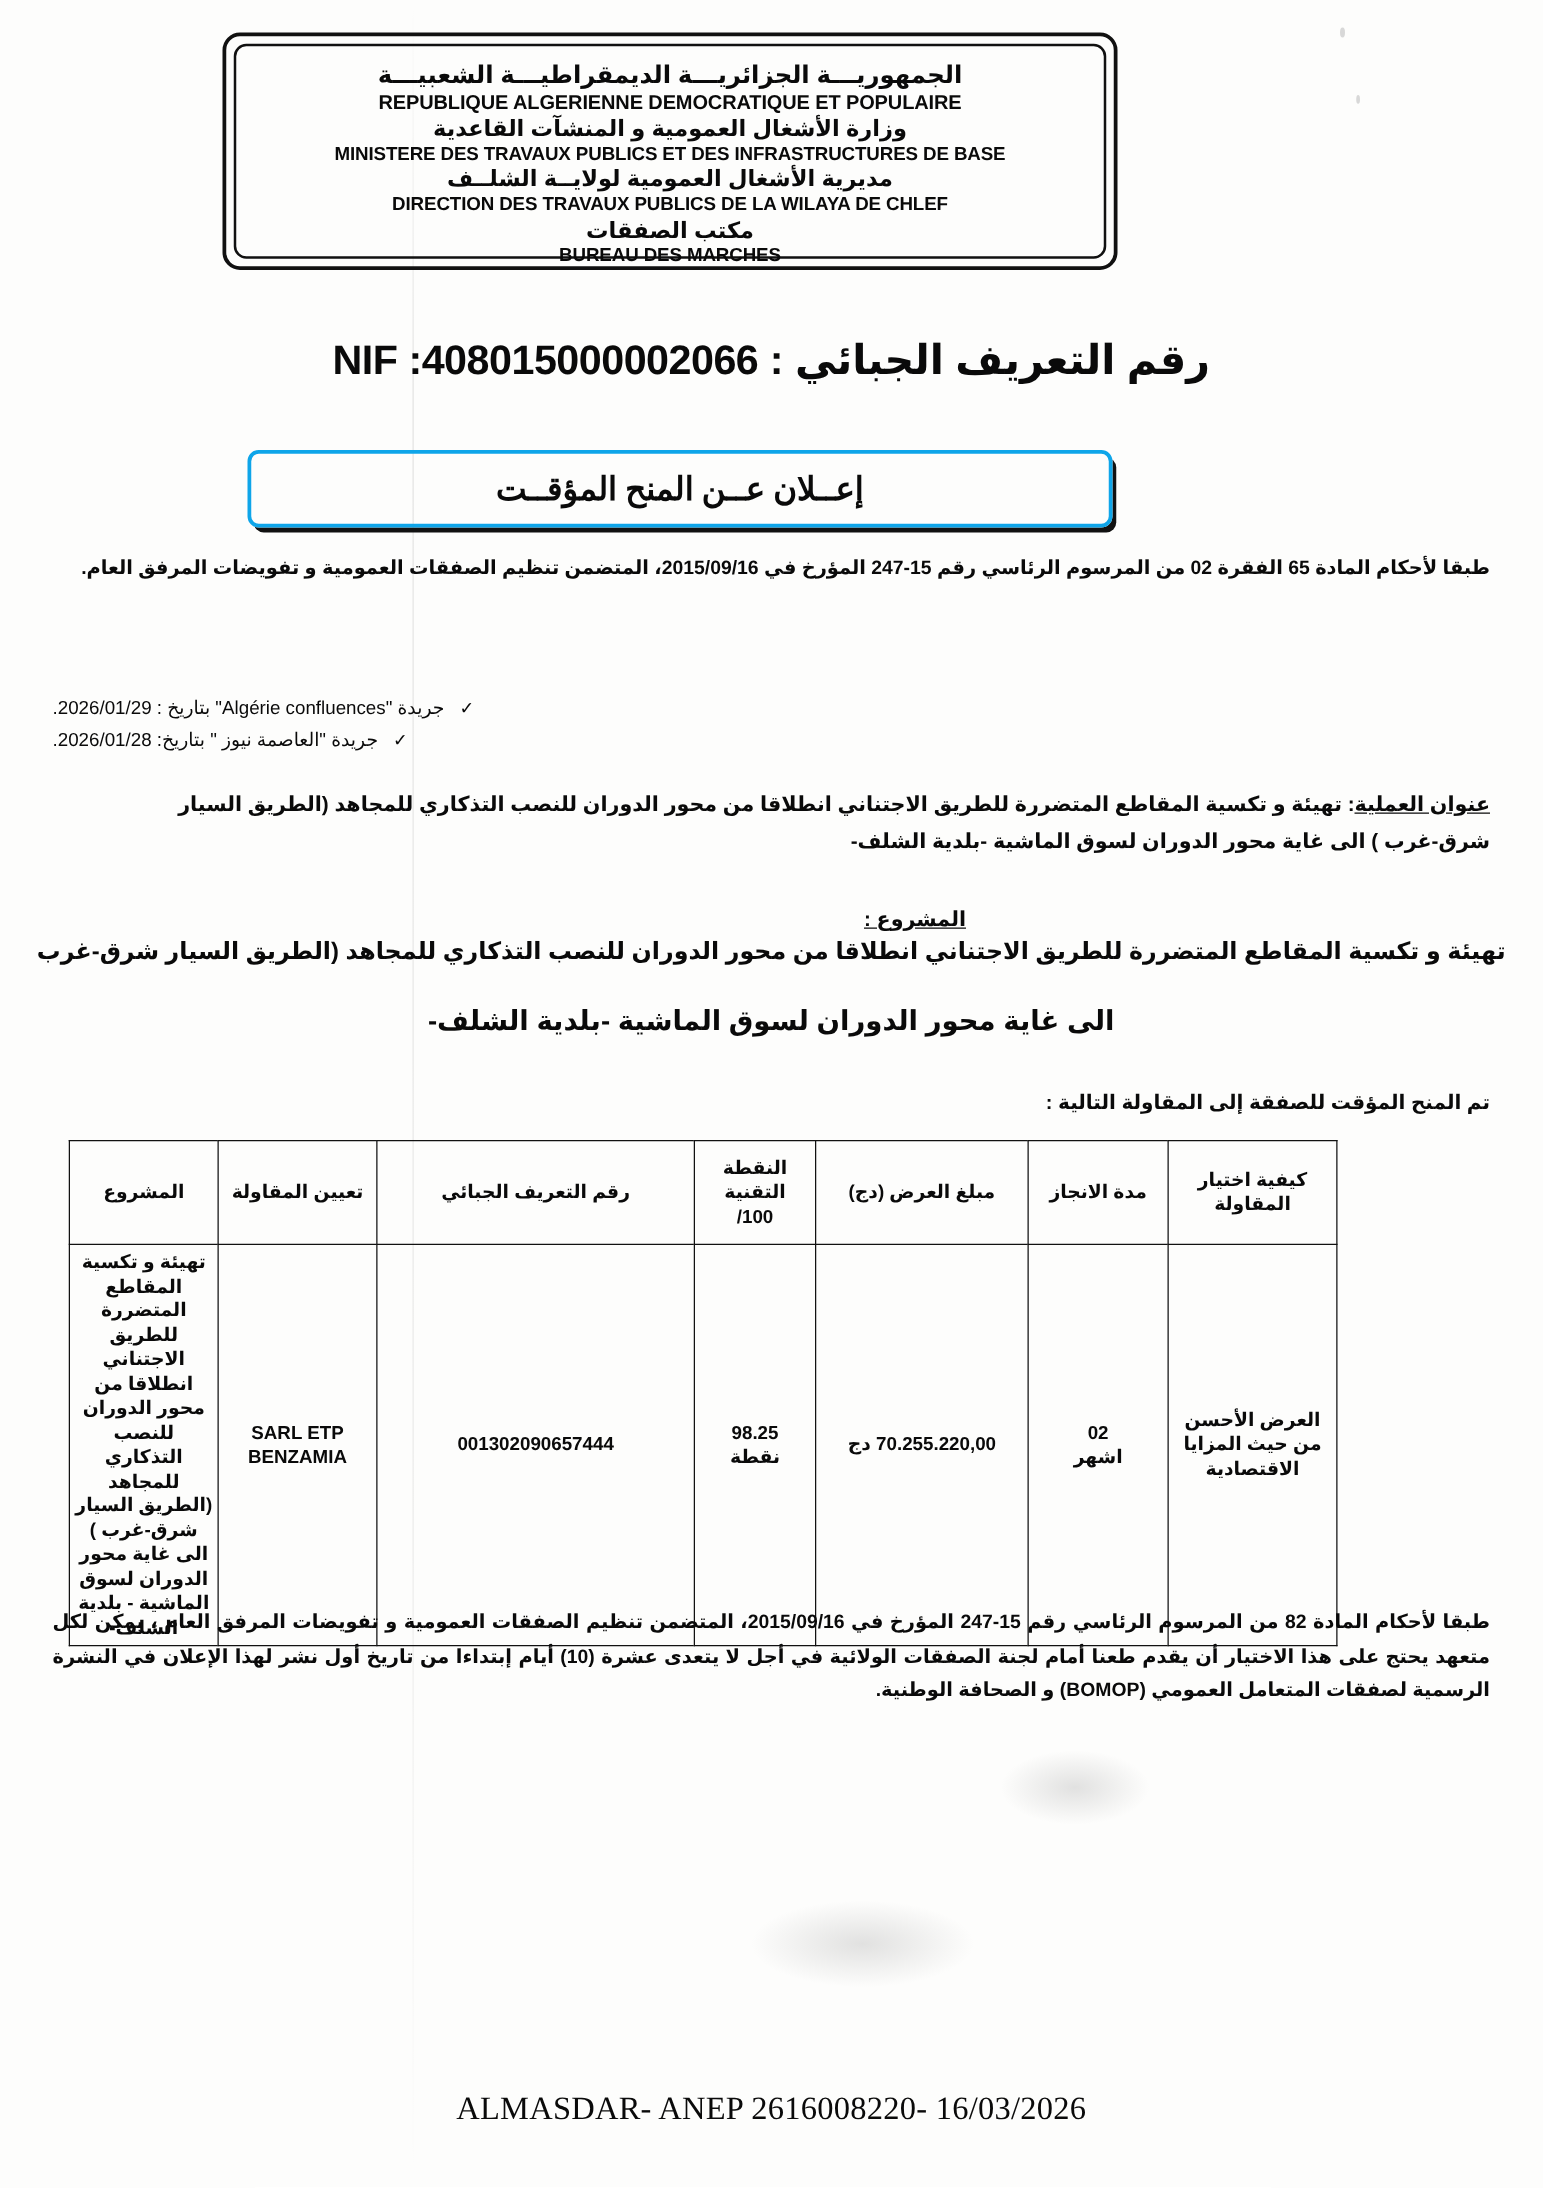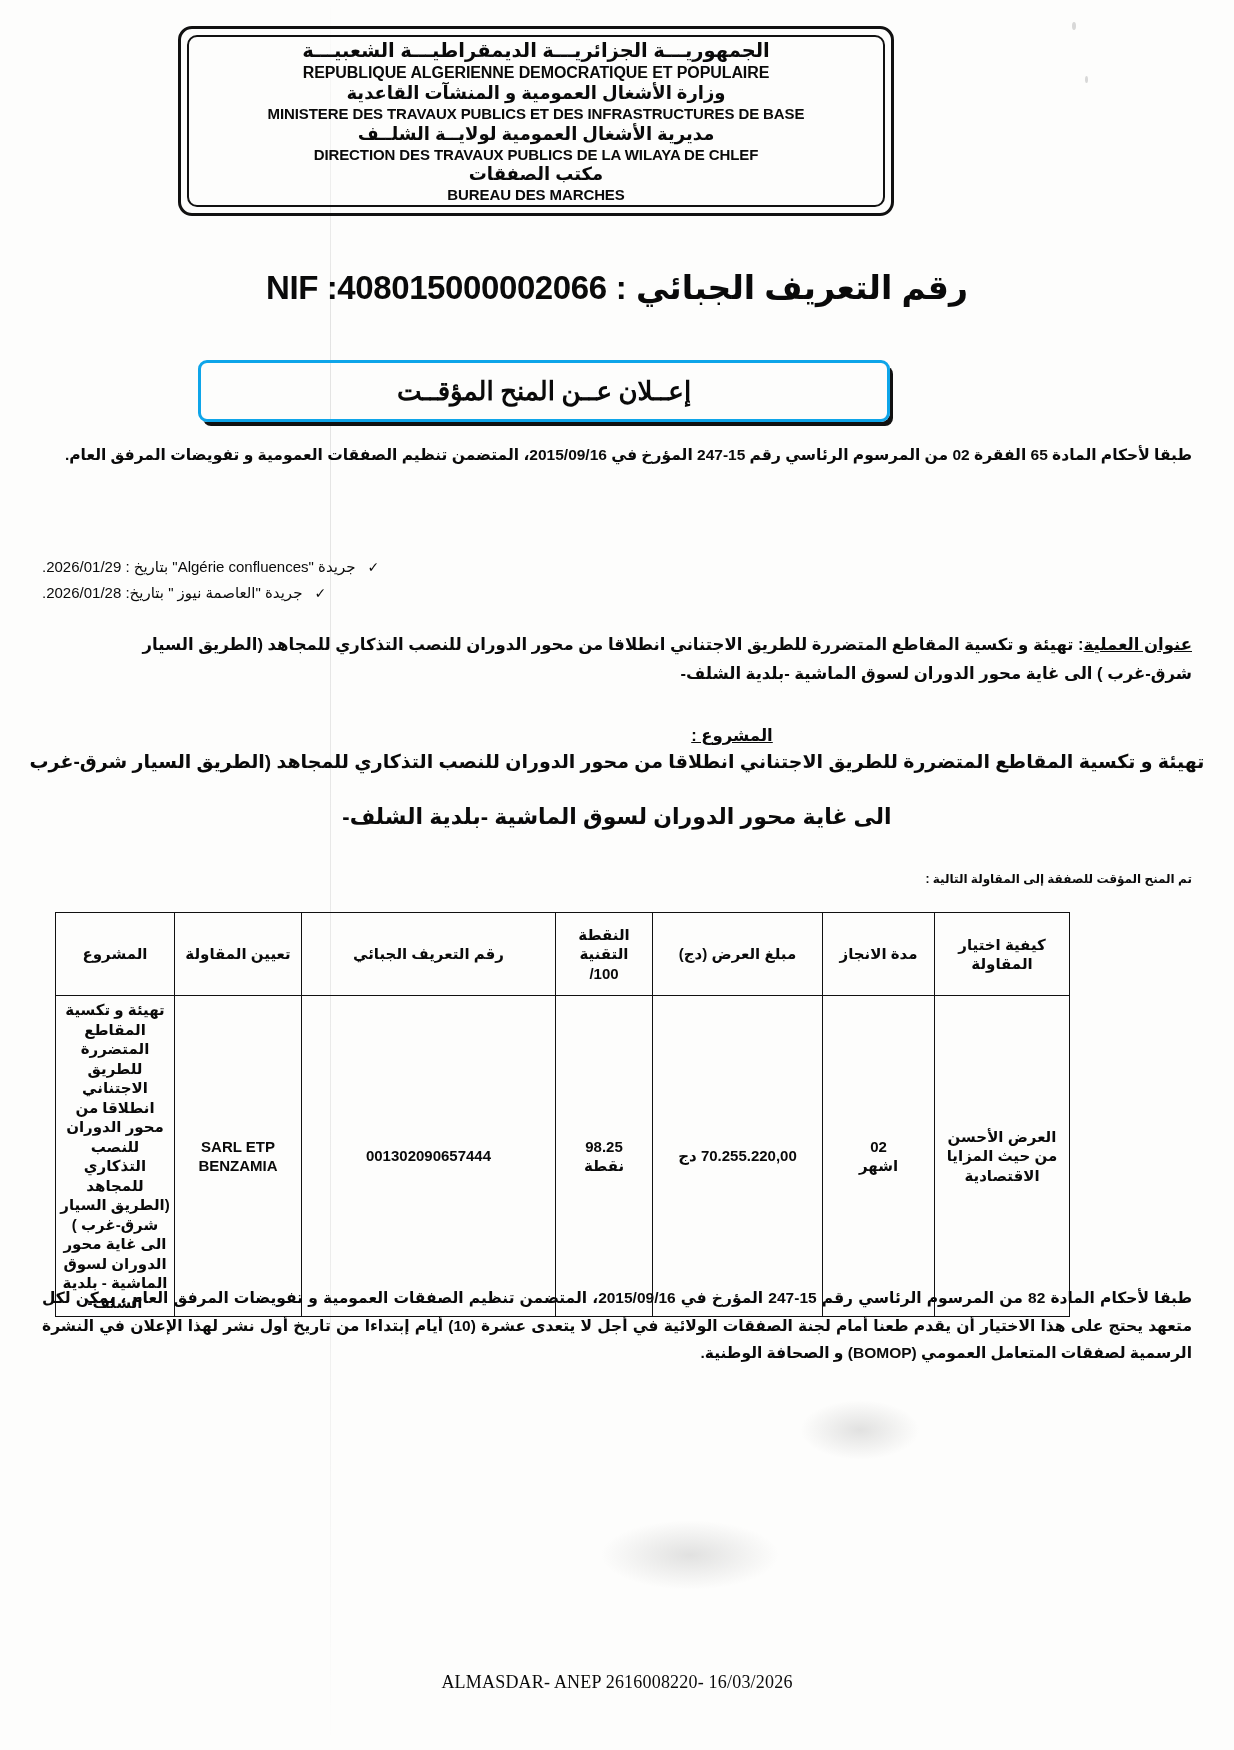--- a/index.html
+++ b/index.html
@@ -57,22 +57,22 @@
     left: 6px;
     top: 6px;
     right: 6px;
     bottom: 6px;
     border: 2px solid #111;
     border-radius: 10px;
     box-sizing: border-box;
     display: flex;
     flex-direction: column;
     align-items: center;
-    justify-content: space-between;
-    padding-top: 2px;
+    justify-content: flex-start;
+    padding-top: 12px;
   }
   .hdr-ar {
     font-family: "Liberation Sans", "DejaVu Sans", sans-serif;
     direction: rtl;
     font-weight: bold;
     font-size: 19.5px;
     line-height: 1.22;
     letter-spacing: 0px;
     white-space: nowrap;
   }
@@ -226,21 +226,21 @@
     font-weight: bold;
     line-height: 1.5;
     text-align: center;
   }
 
   .p-award {
     position: absolute;
     left: 42px;
     right: 42px;
     top: 872px;
-    font-size: 12px;
+    font-size: 16px;
     font-weight: bold;
   }
 
   
   .tbl-wrap {
     position: absolute;
     left: 55px;
     top: 912px;
     width: 965px;
   }
@@ -329,21 +329,21 @@
   }
 
   
   .footer {
     position: absolute;
     left: 0;
     right: 0;
     top: 1672px;
     text-align: center;
     font-family: "Liberation Serif", "DejaVu Serif", serif;
-    font-size: 18px;
+    font-size: 26px;
     letter-spacing: .2px;
   }
 </style>
 </head>
 <body>
 
 <div class="page">
 
   <div class="scan-fold" style="left:330px;"></div>
   <div class="scan-speck" style="left:1072px; top:22px; width:4px; height:8px;"></div>

